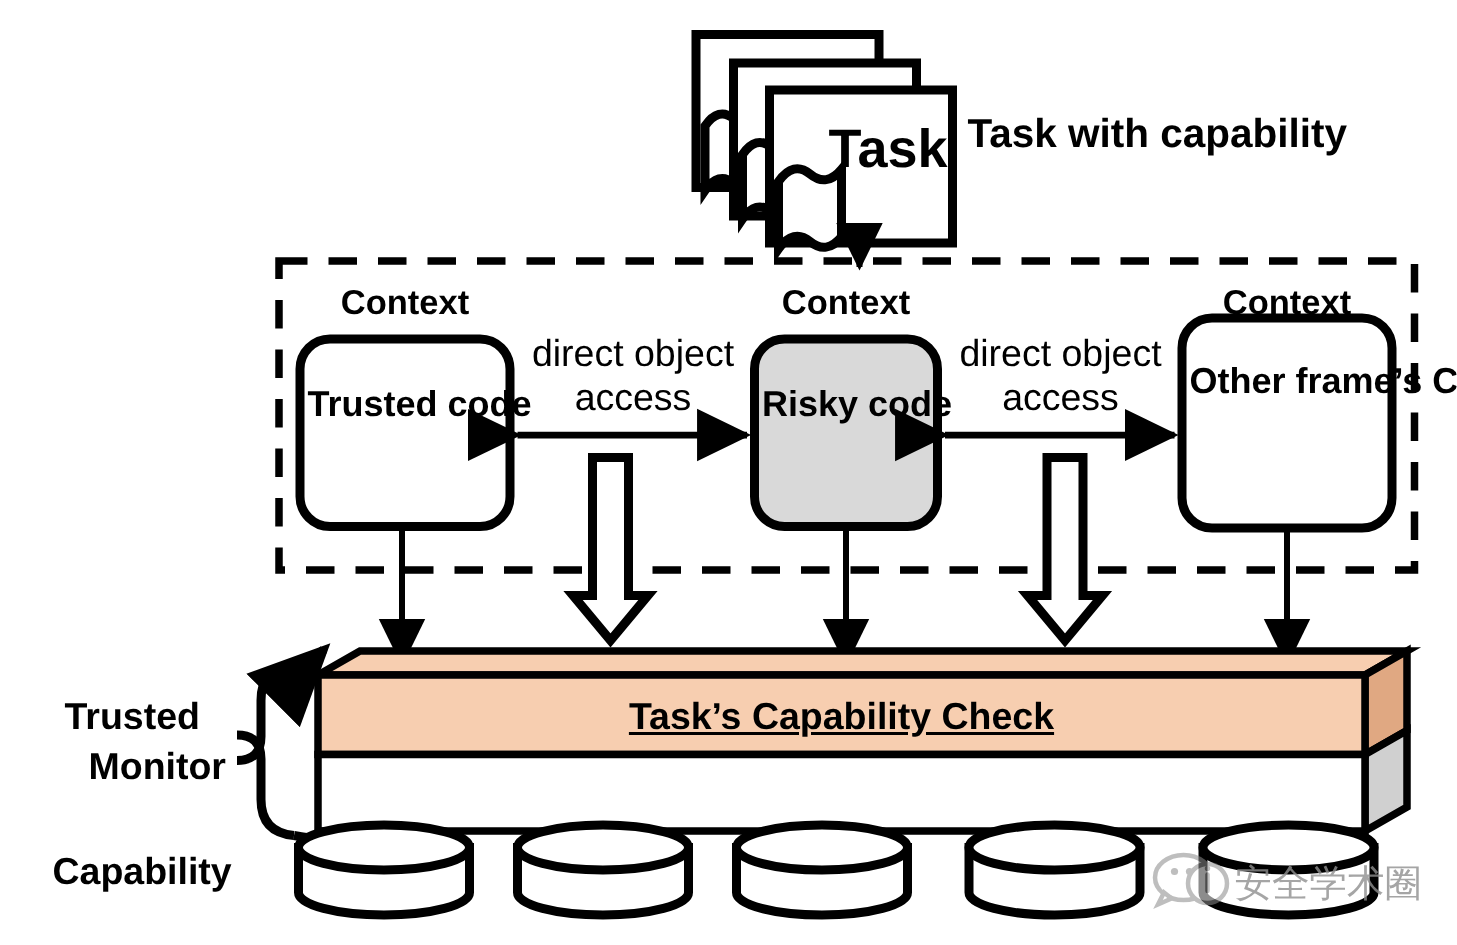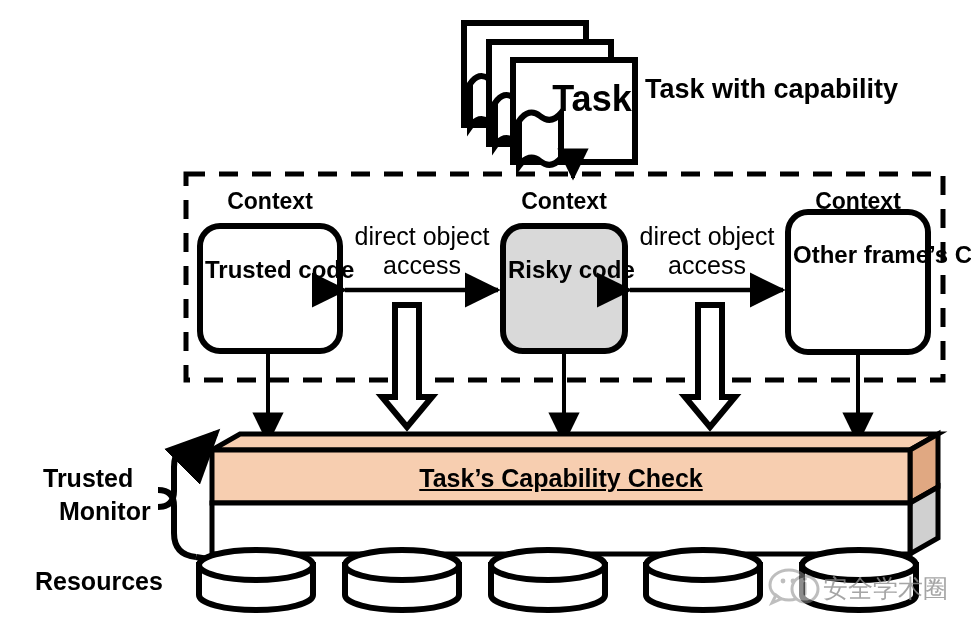--- a/index.html
+++ b/index.html
@@ -127,17 +127,17 @@
   <div class="lbl ctr" style="left:337px;top:251px;width:170px;font-size:25px;">access</div>
 
   <div class="lbl ctr" style="left:622px;top:222px;width:170px;font-size:25px;">direct object</div>
   <div class="lbl ctr" style="left:622px;top:251px;width:170px;font-size:25px;">access</div>
 
   <div class="lbl bold ctr" style="left:212px;top:464px;width:698px;font-size:25px;text-decoration:underline;">Task’s Capability Check</div>
 
   <div class="lbl bold" style="left:43px;top:464px;font-size:25px;">Trusted</div>
   <div class="lbl bold" style="left:43px;top:497px;font-size:25px;margin-left:16px;">Monitor</div>
 
-  <div class="lbl bold" style="left:35px;top:567px;font-size:25px;">Resources</div>
+  <div class="lbl bold" style="left:35px;top:567px;font-size:25px;">Capability</div>
 
   <div class="lbl" style="left:823px;top:572px;font-size:25px;color:#8f8f8f;opacity:.8;text-align:center;">安全学术圈</div>
 
 </div>
 
 </body></html>

